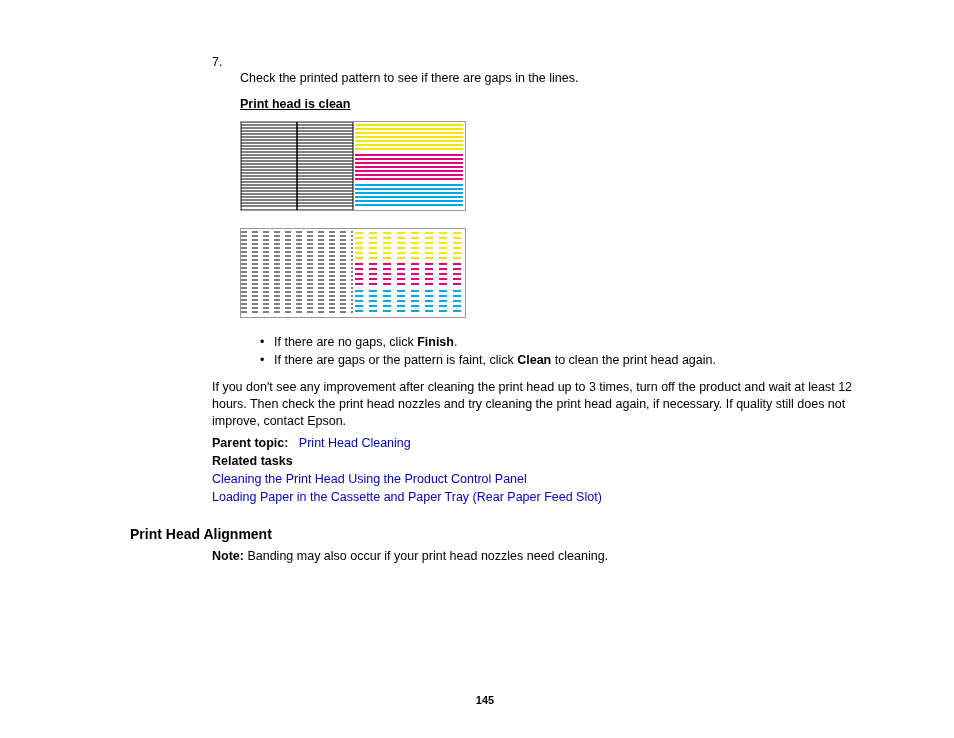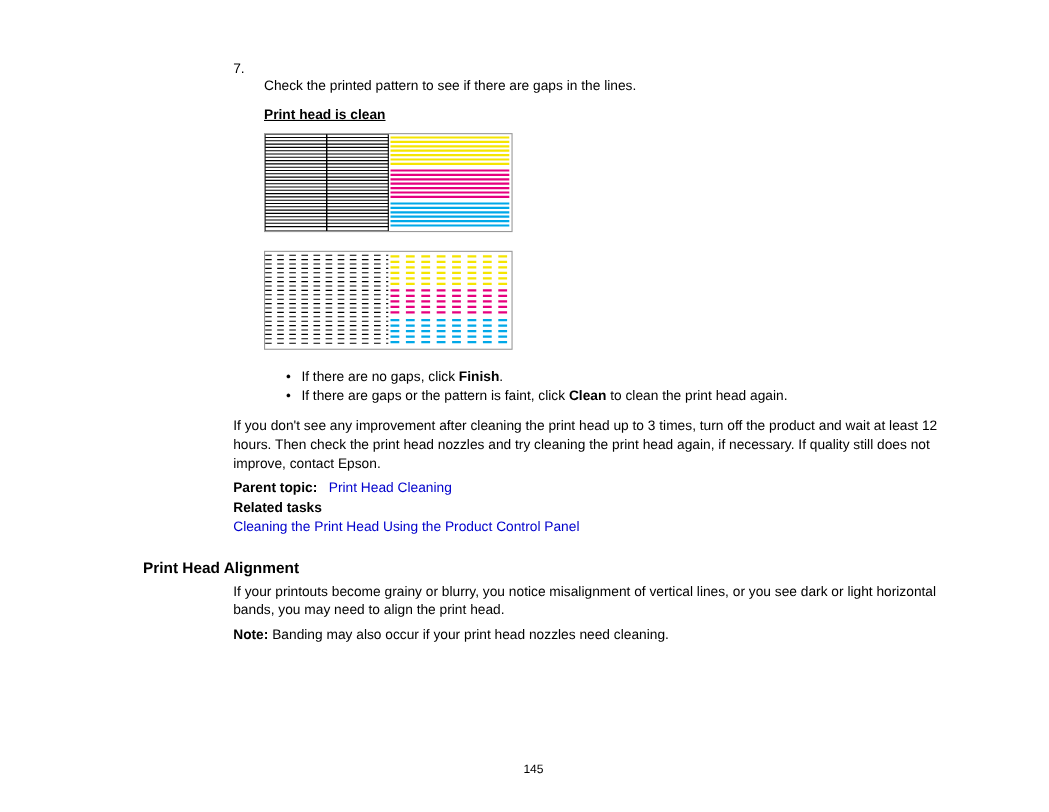--- a/index.html
+++ b/index.html
@@ -70,21 +70,21 @@
     margin: 22px 0 6px 0;
     margin-left: 0;
   }
   .page-num {
     position: absolute;
     bottom: 32px;
     left: 16px;
     right: 0;
     text-align: center;
     font-size: 11px;
-    font-weight: normal;
+    font-weight: bold;
   }
 </style>
 </head>
 <body>
 
 <div class="page">
 
   <div class="content">
     <div class="step-row">
       <div class="step-num">7.</div>
@@ -236,26 +236,26 @@
     <div class="para">If you don't see any improvement after cleaning the print head up to 3 times, turn off the product and wait at least 12 hours. Then check the print head nozzles and try cleaning the print head again, if necessary. If quality still does not improve, contact Epson.</div>
 
     <div class="field-row">
       <span class="bold">Parent topic:</span>
       <span>&nbsp;</span>
       <span class="link">Print Head Cleaning</span>
     </div>
 
     <div class="field-row bold">Related tasks</div>
     <div class="field-row"><span class="link">Cleaning the Print Head Using the Product Control Panel</span></div>
+    <div class="field-row"><span class="link">Loading Paper in the Cassette and Paper Tray (Rear Paper Feed Slot)</span></div>
   </div>
 
   <h2 class="section">Print Head Alignment</h2>
 
   <div class="content">
-    <div class="para">If your printouts become grainy or blurry, you notice misalignment of vertical lines, or you see dark or light horizontal bands, you may need to align the print head.</div>
     <div class="para">
       <span class="bold">Note:</span><span> Banding may also occur if your print head nozzles need cleaning.</span>
     </div>
   </div>
 
 </div>
 
 <div class="page-num">145</div>
 
 </body></html>

